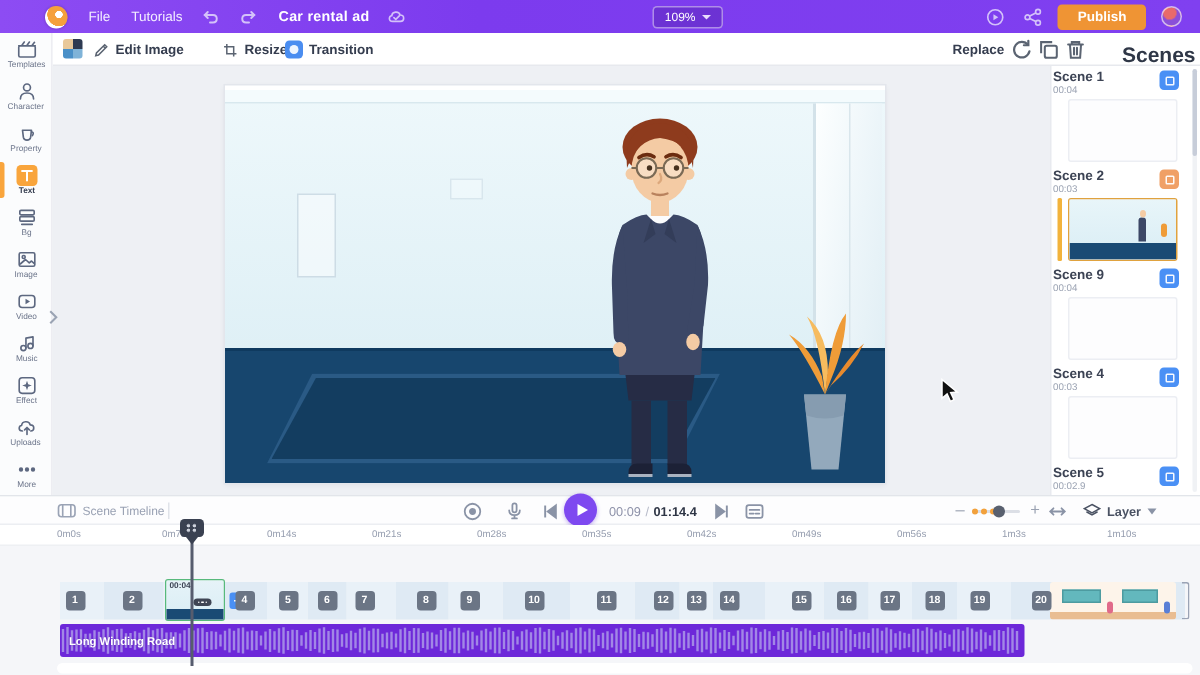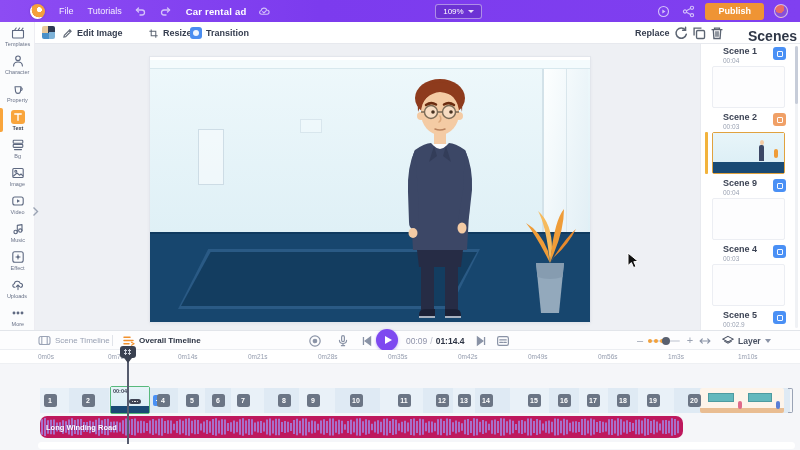--- a/index.html
+++ b/index.html
@@ -68,21 +68,21 @@
   
   .scenes-panel{position:absolute;left:700px;top:44px;width:100px;height:286px;background:#fff;border-left:1px solid #e8eaef;overflow:hidden}
   .scene-thumb{position:relative;width:73px;height:42px;margin:2px 0 4px 11px;background:#fdfdfe;border:1px solid #eceef3;border-radius:2px}
   .scene-thumb.sel{border:1.5px solid #e0a23e}
   .sel-bar{position:absolute;left:-8px;top:-1px;width:3px;height:42px;background:#f2b33c;border-radius:1px}
   .mini-room{position:absolute;inset:0;overflow:hidden;background:linear-gradient(#e8f5f9,#d9edf5)}
   .mini-room .fl{position:absolute;left:0;bottom:0;right:0;height:11px;background:#1a4a74}
   .mini-room .mn{position:absolute;left:46px;top:12px;width:5px;height:16px;background:#3c4766;border-radius:2px 2px 0 0}
   .mini-room .hd{position:absolute;left:46.5px;top:7px;width:4px;height:5px;background:#f4cba4;border-radius:50%}
   .mini-room .pl{position:absolute;right:6px;top:16px;width:4px;height:9px;background:#ef9c38;border-radius:2px}
-  .scene-label{position:relative;height:18px;margin-left:22px}
+  .scene-label{position:relative;height:18px;margin-left:1px}
   .scene-name{font-size:9px;font-weight:bold;color:#3c4354}
   .scene-dur{font-size:6.5px;color:#9aa2b2;margin-top:1px}
   .scene-badge{position:absolute;right:14px;top:1px;width:13px;height:13px;border-radius:3px;cursor:pointer;
     display:flex;align-items:center;justify-content:center}
   .scene-badge i{display:block;width:6px;height:6px;border:1px solid rgba(255,255,255,.95);border-radius:1px}
   .v-scroll{position:absolute;right:2px;top:2px;width:3px;height:282px;background:#f0f2f5;border-radius:2px}
   .v-scroll i{position:absolute;left:0;top:0;width:3px;height:58px;background:#c7cdd9;border-radius:2px;display:block}
 
   
   .timeline{position:absolute;left:0;top:330px;width:800px;height:120px;background:#f5f6f9;border-top:1px solid #e2e5ea}
@@ -121,21 +121,21 @@
   .tl-thumb .menu b{display:block;width:1.3px;height:1.3px;border-radius:50%;background:#fff}
   .plus-badge{position:absolute;left:153px;top:7px;width:11px;height:11px;border-radius:2px;background:#4a90f5;cursor:pointer;
     display:flex;align-items:center;justify-content:center}
   .plus-badge i{display:block;width:5px;height:1.4px;background:#fff}
   .office{position:absolute;left:700px;top:0;width:84px;height:25px;background:#fdf4ea;border-radius:2px;overflow:hidden}
   .office .fl{position:absolute;left:0;right:0;bottom:0;height:5px;background:#e9bd92}
   .office .mon{position:absolute;top:5px;height:9px;background:#63b8bd;border:1px solid #4d9ba0}
   .office .p1{position:absolute;width:4px;height:8px;bottom:4px;border-radius:2px}
   .end-brk{position:absolute;left:788px;top:0;width:5px;height:25px;border:1.5px solid #9aa3b5;border-left:none;border-radius:0 2px 2px 0}
 
-  .audio{position:absolute;left:40px;top:85px;width:643px;height:22px;background:#be185d;border-radius:7px;overflow:hidden;cursor:pointer}
+  .audio{position:absolute;left:40px;top:85px;width:643px;height:22px;background:#6d28d9;border-radius:2px;overflow:hidden;cursor:pointer}
   .audio-label{position:absolute;left:6px;top:7px;font-size:7.5px;font-weight:bold;color:#fff;z-index:2;text-shadow:0 0 2px rgba(90,50,160,.6)}
   .hscroll{position:absolute;left:38px;top:111px;width:757px;height:7px;background:#fff;border-radius:4px}
 
   .playhead-handle{position:absolute;left:120px;top:15px;width:16px;height:12px;background:#3a4151;border-radius:3px;z-index:30;cursor:grab;
     display:flex;align-items:center;justify-content:center}
   .playhead-handle .grip{width:8px;height:6px;background:radial-gradient(circle at 1.5px 1.5px,#cfd3dd 1px,transparent 1.3px) 0 0/4px 3px}
   .playhead-handle::after{content:"";position:absolute;left:4px;top:12px;border-left:4px solid transparent;border-right:4px solid transparent;border-top:5px solid #3a4151}
   .playhead-line{position:absolute;left:127px;top:27px;width:1.5px;height:86px;background:#565c6e;z-index:29}
 </style>
 </head>
@@ -460,27 +460,20 @@
   <section class="timeline">
     <div class="tl-controls">
       <button class="tl-tab" style="left:38px">
         <svg width="13" height="11" viewBox="0 0 13 11" fill="none" stroke="#9aa3b5" stroke-width="1.1">
             <rect x="1" y="1.5" width="11" height="8" rx="2"></rect>
             <path d="M3.8 1.5v8M9.2 1.5v8"></path>
           </svg>
         <span class="lbl">Scene Timeline</span>
       </button>
       <span class="tab-div"></span>
-      <button class="tl-tab active" style="left:122px">
-        <svg width="13" height="11" viewBox="0 0 13 11" fill="none" stroke="#f2912d" stroke-width="1.5" stroke-linecap="round">
-            <path d="M2 2.2h6M2 5.5h9M2 8.8h5"></path>
-            <path d="M9.5 7.2 12 8.8 9.5 10.2" stroke-width="1.1"></path>
-          </svg>
-        <span class="lbl">Overall Timeline</span>
-      </button>
       <button class="ctl-ic" style="left:308px">
         <svg viewBox="0 0 13 13" fill="none" stroke="currentColor" stroke-width="1.1">
             <circle cx="6.5" cy="6.5" r="4.8"></circle>
             <circle cx="6.5" cy="6.5" r="1.6" fill="currentColor"></circle>
           </svg>
         </button>
       <button class="ctl-ic" style="left:336px">
         <svg viewBox="0 0 13 13" fill="none" stroke="currentColor" stroke-width="1.1" stroke-linecap="round">
             <rect x="5.2" y="1.5" width="2.6" height="5.5" rx="1.3"></rect>
             <path d="M3.2 5.8q0 3 3.3 3t3.3-3M6.5 8.8v2M5 10.8h3"></path>

